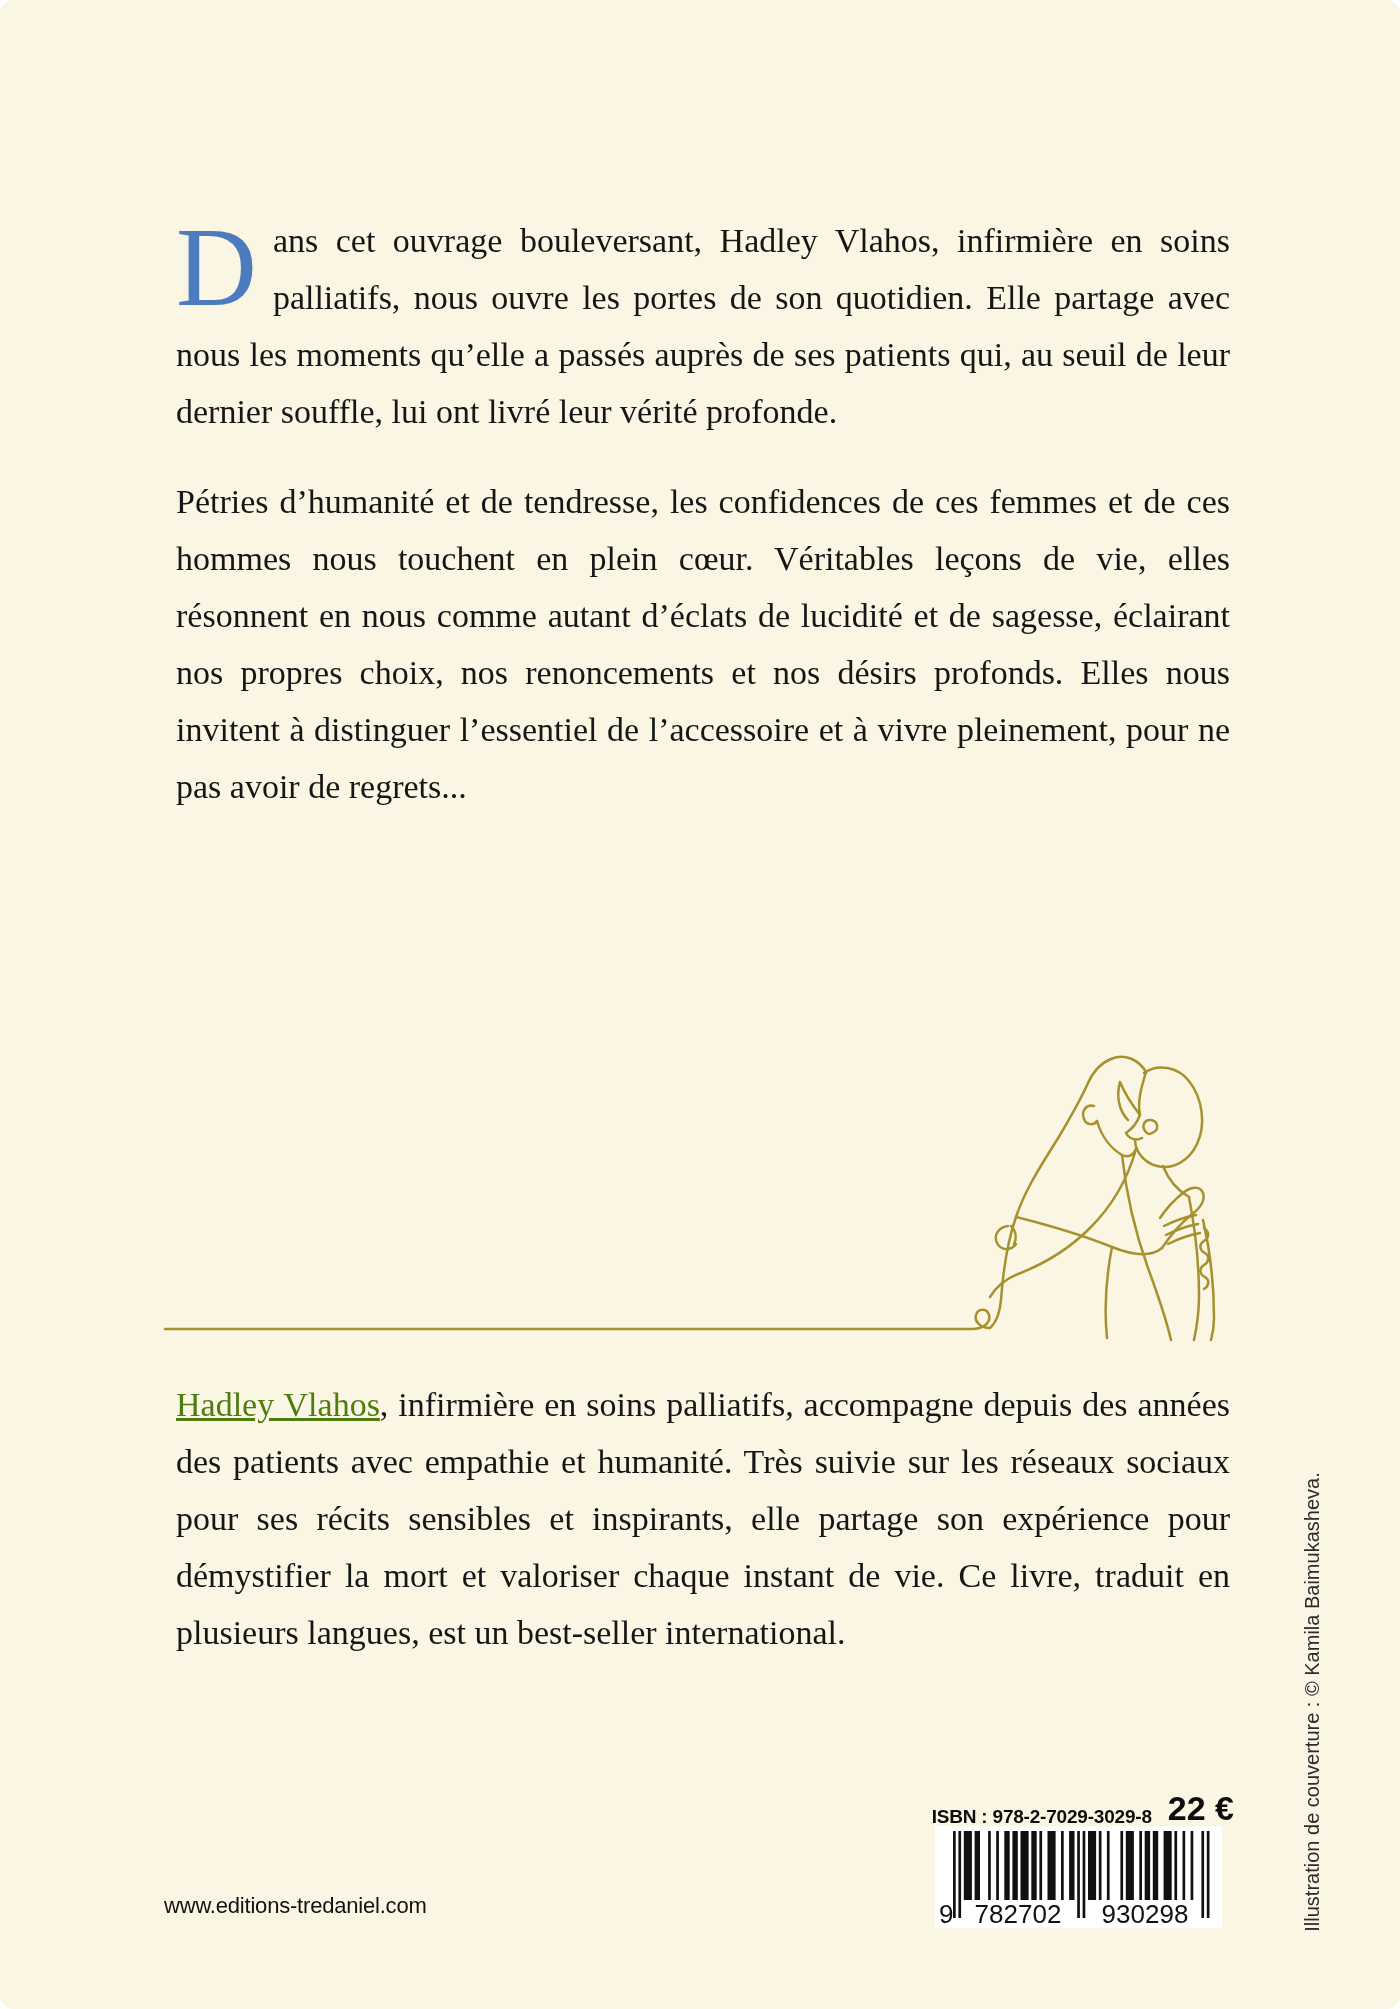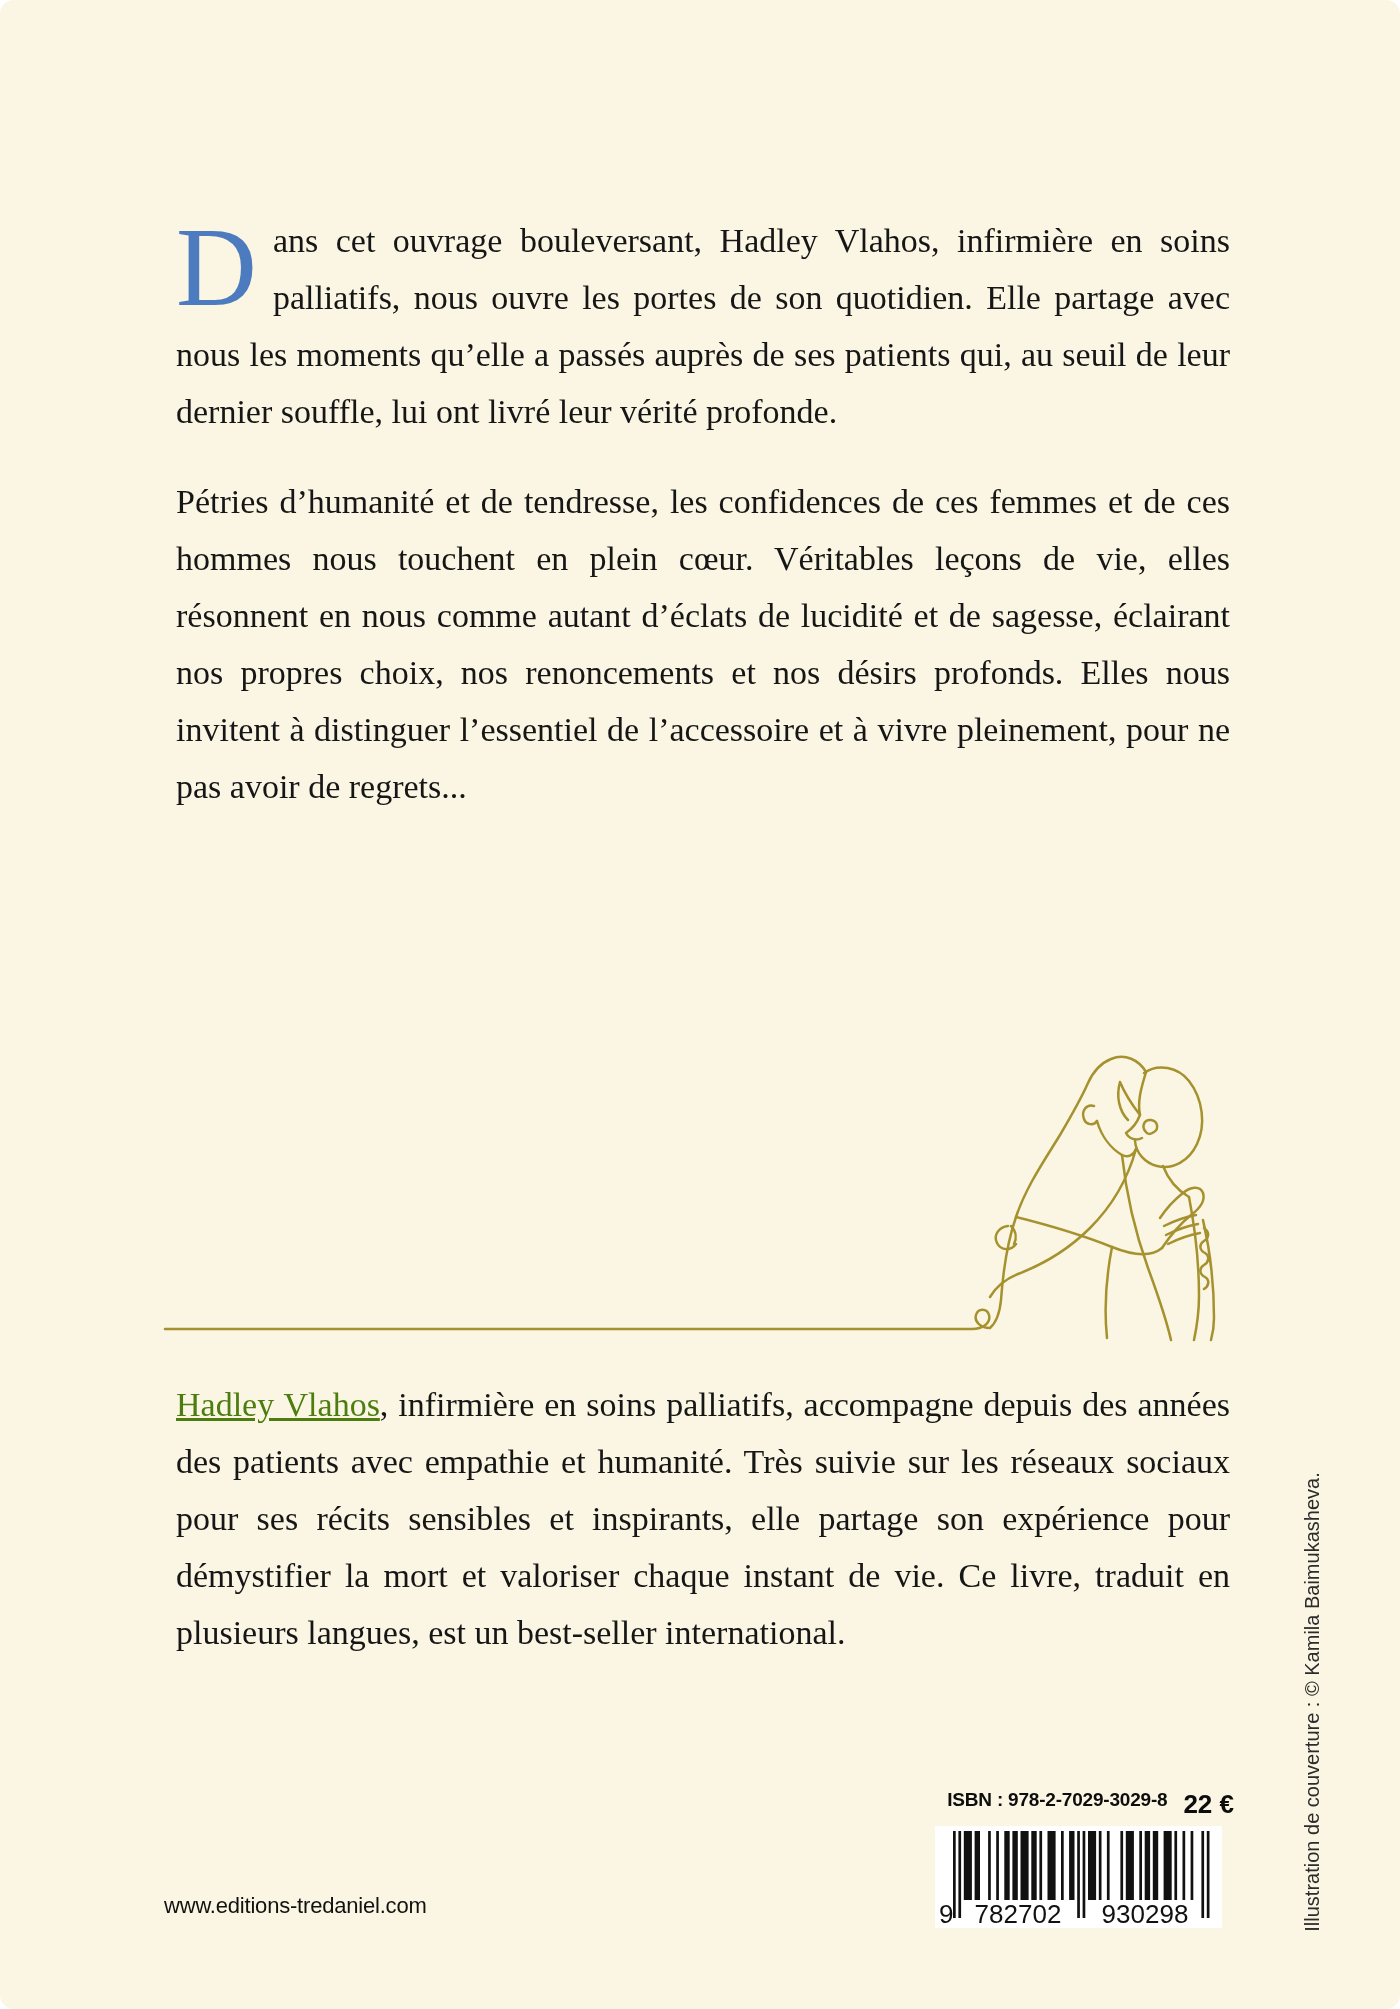--- a/index.html
+++ b/index.html
@@ -33,26 +33,26 @@
   }
   .credit{
     position:absolute;left:1075px;top:1688px;width:480px;height:28px;
     transform:rotate(-90deg);
     font-family:"Liberation Sans",sans-serif;
     font-size:20px;color:#2b2b2b;
     text-align:center;white-space:nowrap;
   }
   .isbn-line{
     position:absolute;left:935px;top:1789px;width:299px;
-    display:flex;justify-content:flex-end;align-items:flex-start;gap:16px;
+    display:flex;justify-content:flex-end;align-items:flex-end;gap:16px;
     font-family:"Liberation Sans",sans-serif;color:#0d0d0d;
     white-space:nowrap;
   }
   .isbn-label{font-size:19px;font-weight:700;letter-spacing:-0.2px;}
-  .price{font-size:26px;font-weight:700;}
+  .price{font-size:34px;font-weight:700;}
   .barcode{position:absolute;left:935px;top:1826px;width:287px;height:102px;}
   .barcode text{font-family:"Liberation Sans",sans-serif;font-size:26px;fill:#111;}
   .website{
     position:absolute;left:164px;top:1893px;
     font-family:"Liberation Sans",sans-serif;
     font-size:22px;color:#111;letter-spacing:-0.2px;
   }
 </style>
 </head>
 <body>

